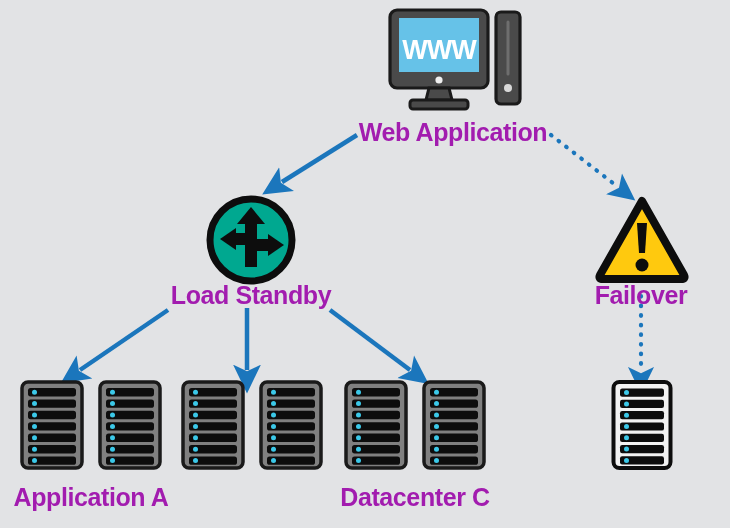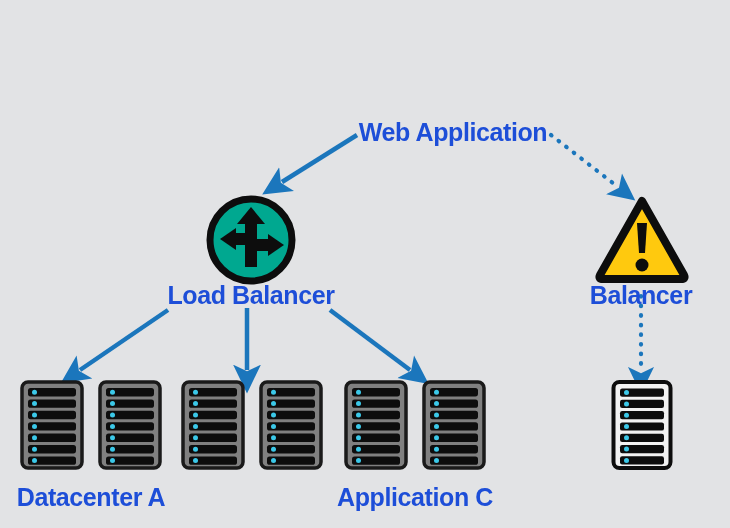--- a/index.html
+++ b/index.html
@@ -25,21 +25,21 @@
     top: 0;
     width: 730px;
     height: 528px;
   }
   .node-label {
     position: absolute;
     font-family: "Liberation Sans", sans-serif;
     font-weight: bold;
     font-size: 25px;
     letter-spacing: -0.4px;
-    color: #1d4ed8;
+    color: #a21caf;
     white-space: nowrap;
     text-align: center;
     line-height: 1;
     transform: translateX(-50%);
   }
   .node-icon {
     position: absolute;
   }
 </style>
 </head>
@@ -60,48 +60,68 @@
 
     <line x1="168" y1="310" x2="80" y2="370" stroke="#1b76bc" stroke-width="4.5" marker-end="url(#ah)"></line>
 
     <line x1="247" y1="308" x2="247" y2="370" stroke="#1b76bc" stroke-width="4.5" marker-end="url(#ah)"></line>
 
     <line x1="330" y1="310" x2="410" y2="370" stroke="#1b76bc" stroke-width="4.5" marker-end="url(#ah)"></line>
 
     <line x1="641" y1="296" x2="641" y2="372" stroke="#1b76bc" stroke-width="4.2" stroke-linecap="round" stroke-dasharray="0.6 9" marker-end="url(#ah)"></line>
   </svg>
 
+  <div class="node-icon" style="left:388px; top:8px; width:134px; height:104px;">
+    <svg width="134" height="104" viewBox="0 0 134 104" xmlns="http://www.w3.org/2000/svg">
+
+      <rect x="2" y="2" width="98" height="78" rx="7" ry="7" fill="#4a4a4a" stroke="#1a1a1a" stroke-width="3.2"></rect>
+
+      <rect x="11" y="10" width="80" height="54" fill="#66c2e8"></rect>
+
+      <circle cx="51" cy="72" r="3.6" fill="#f0f0f0"></circle>
+
+      <path d="M41,80 L61,80 L64,92 L38,92 Z" fill="#4a4a4a" stroke="#1a1a1a" stroke-width="3"></path>
+
+      <rect x="22" y="92" width="58" height="9" rx="3" ry="3" fill="#4a4a4a" stroke="#1a1a1a" stroke-width="3"></rect>
+
+      <rect x="108" y="4" width="24" height="92" rx="5" ry="5" fill="#4a4a4a" stroke="#1a1a1a" stroke-width="3.2"></rect>
+      <line x1="120" y1="14" x2="120" y2="66" stroke="#6e6e6e" stroke-width="3" stroke-linecap="round"></line>
+      <circle cx="120" cy="80" r="4" fill="#d8d8d8"></circle>
+
+      <text x="51" y="44" text-anchor="middle" dominant-baseline="middle" font-family="Liberation Sans, sans-serif" font-size="27" font-weight="bold" fill="#ffffff" letter-spacing="-1">WWW</text>
+    </svg>
+  </div>
   <div class="node-label" style="left:453px; top:120px;">Web Application</div>
 
   <div class="node-icon" style="left:206px; top:195px; width:90px; height:90px;">
     <svg width="90" height="90" viewBox="0 0 90 90" xmlns="http://www.w3.org/2000/svg">
       <circle cx="45" cy="45" r="41" fill="#00a890" stroke="#0d0d0d" stroke-width="7"></circle>
       <g fill="#0d0d0d">
 
         <rect x="39" y="24" width="12" height="48"></rect>
         <path d="M45,12 L59,29 L31,29 Z"></path>
 
         <rect x="26" y="38" width="20" height="12"></rect>
         <path d="M14,44 L30,33 L30,55 Z"></path>
 
         <rect x="44" y="44" width="22" height="12"></rect>
         <path d="M78,50 L62,39 L62,61 Z"></path>
       </g>
     </svg>
   </div>
-  <div class="node-label" style="left:251px; top:283px;">Load Balancer</div>
+  <div class="node-label" style="left:251px; top:283px;">Load Standby</div>
 
   <div class="node-icon" style="left:595px; top:195px; width:94px; height:88px;">
     <svg width="94" height="88" viewBox="0 0 94 88" xmlns="http://www.w3.org/2000/svg">
       <path d="M47,6 L89,80 Q91,84 86,84 L8,84 Q3,84 5,80 Z" fill="#ffc90e" stroke="#0d0d0d" stroke-width="8" stroke-linejoin="round"></path>
       <path d="M42,28 L52,28 L50,58 L44,58 Z" fill="#0d0d0d"></path>
       <circle cx="47" cy="70" r="6.5" fill="#0d0d0d"></circle>
     </svg>
   </div>
-  <div class="node-label" style="left:641px; top:283px;">Balancer</div>
+  <div class="node-label" style="left:641px; top:283px;">Failover</div>
 
   <div class="node-icon" style="left:20px; top:380px; width:144px; height:90px;">
     <svg width="144" height="90" viewBox="0 0 144 90" xmlns="http://www.w3.org/2000/svg">
       <g>
         <rect x="2" y="2" width="60" height="86" rx="6" ry="6" fill="#808080" stroke="#1a1a1a" stroke-width="3.5"></rect>
         <g fill="#0d0d0d">
             <rect x="8" y="8" width="48" height="8.4" rx="2.6"></rect>
             <rect x="8" y="19.4" width="48" height="8.4" rx="2.6"></rect>
             <rect x="8" y="30.8" width="48" height="8.4" rx="2.6"></rect>
             <rect x="8" y="42.2" width="48" height="8.4" rx="2.6"></rect>
@@ -135,21 +155,21 @@
             <circle cx="92.5" cy="23.6" r="2.5"></circle>
             <circle cx="92.5" cy="35" r="2.5"></circle>
             <circle cx="92.5" cy="46.4" r="2.5"></circle>
             <circle cx="92.5" cy="57.8" r="2.5"></circle>
             <circle cx="92.5" cy="69.2" r="2.5"></circle>
             <circle cx="92.5" cy="80.6" r="2.5"></circle>
           </g>
       </g>
     </svg>
   </div>
-  <div class="node-label" style="left:91px; top:485px;">Datacenter A</div>
+  <div class="node-label" style="left:91px; top:485px;">Application A</div>
 
   <div class="node-icon" style="left:181px; top:380px; width:144px; height:90px;">
     <svg width="144" height="90" viewBox="0 0 144 90" xmlns="http://www.w3.org/2000/svg">
       <g>
         <rect x="2" y="2" width="60" height="86" rx="6" ry="6" fill="#808080" stroke="#1a1a1a" stroke-width="3.5"></rect>
         <g fill="#0d0d0d">
             <rect x="8" y="8" width="48" height="8.4" rx="2.6"></rect>
             <rect x="8" y="19.4" width="48" height="8.4" rx="2.6"></rect>
             <rect x="8" y="30.8" width="48" height="8.4" rx="2.6"></rect>
             <rect x="8" y="42.2" width="48" height="8.4" rx="2.6"></rect>
@@ -230,21 +250,21 @@
             <circle cx="92.5" cy="23.6" r="2.5"></circle>
             <circle cx="92.5" cy="35" r="2.5"></circle>
             <circle cx="92.5" cy="46.4" r="2.5"></circle>
             <circle cx="92.5" cy="57.8" r="2.5"></circle>
             <circle cx="92.5" cy="69.2" r="2.5"></circle>
             <circle cx="92.5" cy="80.6" r="2.5"></circle>
           </g>
       </g>
     </svg>
   </div>
-  <div class="node-label" style="left:415px; top:485px;">Application C</div>
+  <div class="node-label" style="left:415px; top:485px;">Datacenter C</div>
 
   <div class="node-icon" style="left:611px; top:380px; width:62px; height:90px;">
     <svg width="62" height="90" viewBox="0 0 62 90" xmlns="http://www.w3.org/2000/svg">
       <rect x="2.5" y="2" width="57" height="86" rx="6" ry="6" fill="#f2f2f2" stroke="#0d0d0d" stroke-width="4"></rect>
       <g fill="#0d0d0d">
           <rect x="9" y="8.5" width="44" height="8.2" rx="2.2"></rect>
           <rect x="9" y="19.8" width="44" height="8.2" rx="2.2"></rect>
           <rect x="9" y="31.1" width="44" height="8.2" rx="2.2"></rect>
           <rect x="9" y="42.4" width="44" height="8.2" rx="2.2"></rect>
           <rect x="9" y="53.7" width="44" height="8.2" rx="2.2"></rect>

